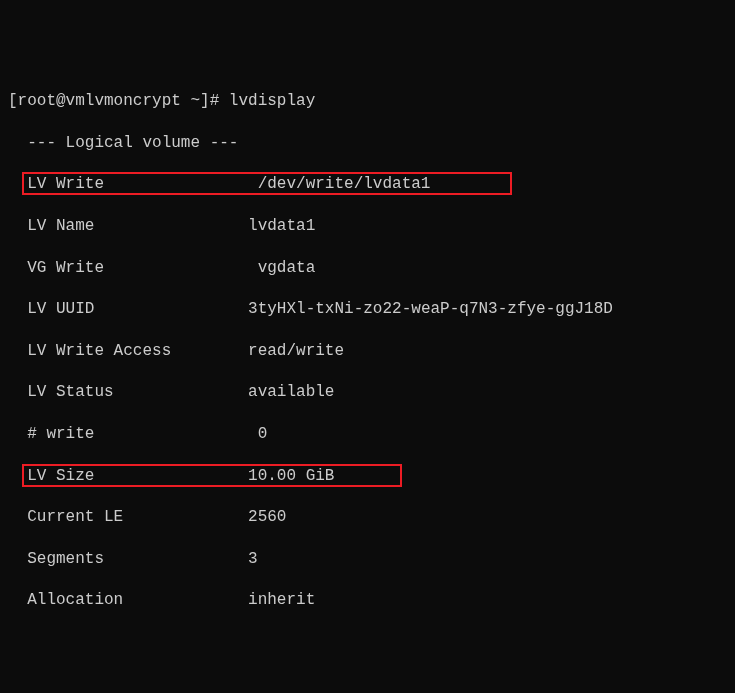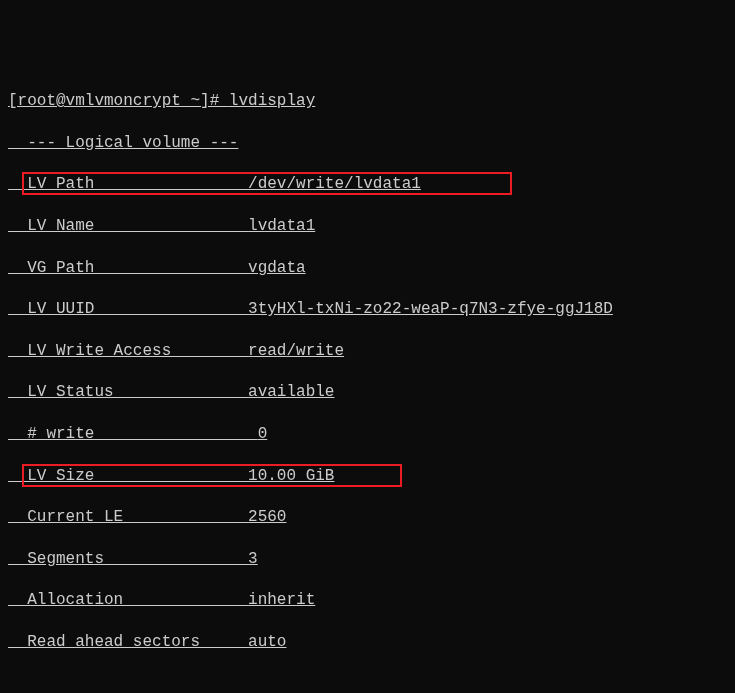--- a/index.html
+++ b/index.html
@@ -13,50 +13,48 @@
       font-family: "Consolas", "Courier New", monospace;
       font-size: 16px;
       line-height: 1.3;
       padding: 8px;
       width: 735px;
       white-space: pre;
     }
     .line {
       position: relative;
       display: block;
-      text-decoration: underline;
     }
     .highlight-box {
       border: 2px solid #ed1c24;
       position: absolute;
       pointer-events: none;
     }
     .content-wrapper {
       position: relative;
     }
   </style>
 </head>
 <body>
 
 
 <div class="content-wrapper">
 <span class="line"><span>[root@vmlvmoncrypt ~]# </span><span>lvdisplay</span></span>
 <span class="line">  --- Logical volume ---</span>
-<span class="line"><span>  LV Path                </span><span>/dev/write/lvdata1</span><span class="highlight-box" style="left:14px; top:-2px; width:490px; height:23px;"></span></span>
+<span class="line"><span>  LV Write                </span><span>/dev/write/lvdata1</span><span class="highlight-box" style="left:14px; top:-2px; width:490px; height:23px;"></span></span>
 <span class="line"><span>  LV Name                </span><span>lvdata1</span></span>
-<span class="line"><span>  VG Path                </span><span>vgdata</span></span>
+<span class="line"><span>  VG Write                </span><span>vgdata</span></span>
 <span class="line"><span>  LV UUID                </span><span>3tyHXl-txNi-zo22-weaP-q7N3-zfye-ggJ18D</span></span>
 <span class="line"><span>  LV Write Access        </span><span>read/write</span></span>
 <span class="line"><span>  LV Status              </span><span>available</span></span>
 <span class="line"><span>  # write                 </span><span>0</span></span>
 <span class="line"><span>  LV Size                </span><span>10.00 GiB</span><span class="highlight-box" style="left:14px; top:-2px; width:380px; height:23px;"></span></span>
 <span class="line"><span>  Current LE             </span><span>2560</span></span>
 <span class="line"><span>  Segments               </span><span>3</span></span>
 <span class="line"><span>  Allocation             </span><span>inherit</span></span>
-<span class="line"><span>  Read ahead sectors     </span><span>auto</span></span>
 
 
 
 
 
 
 
 
 
 

